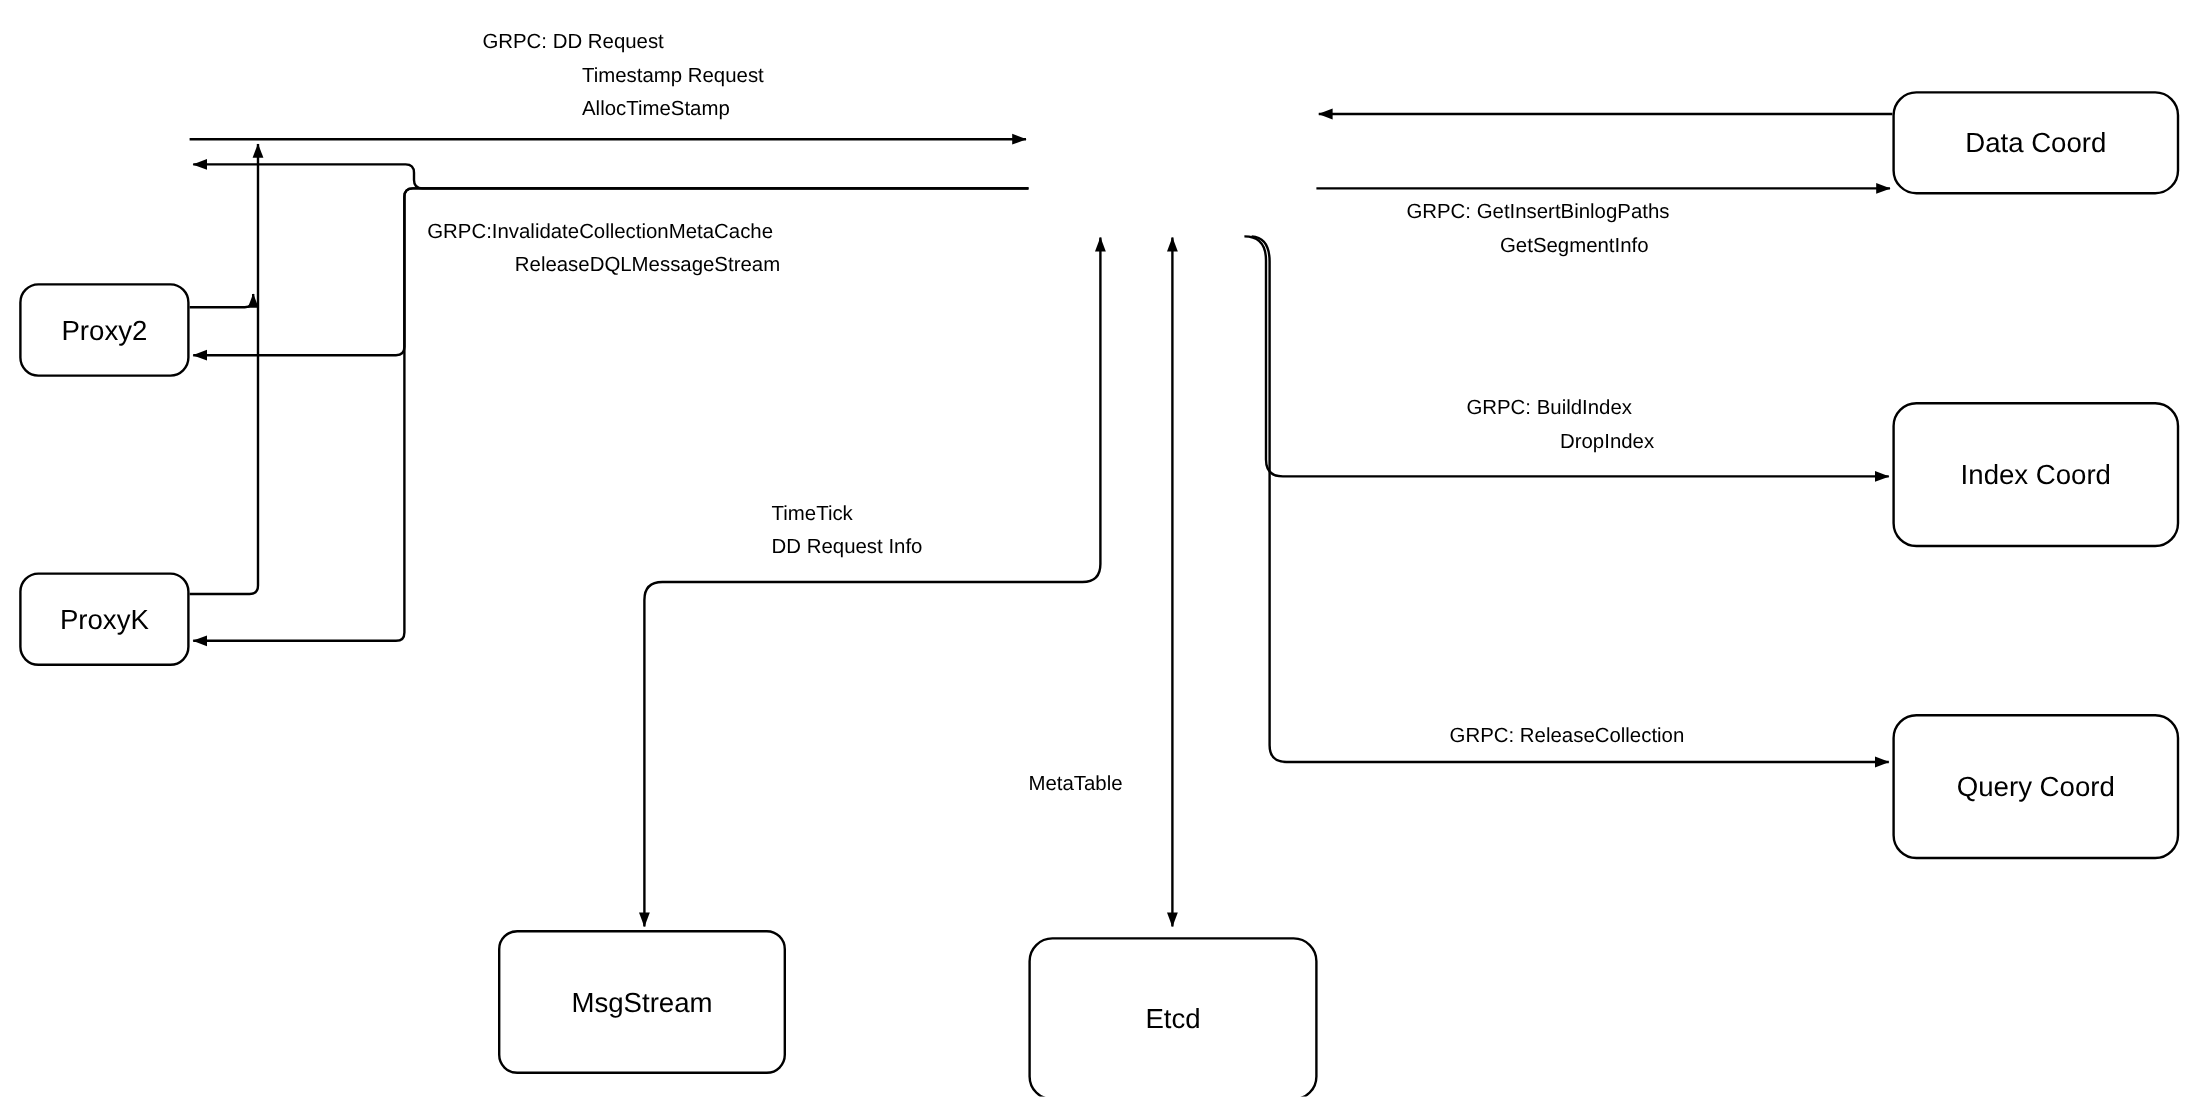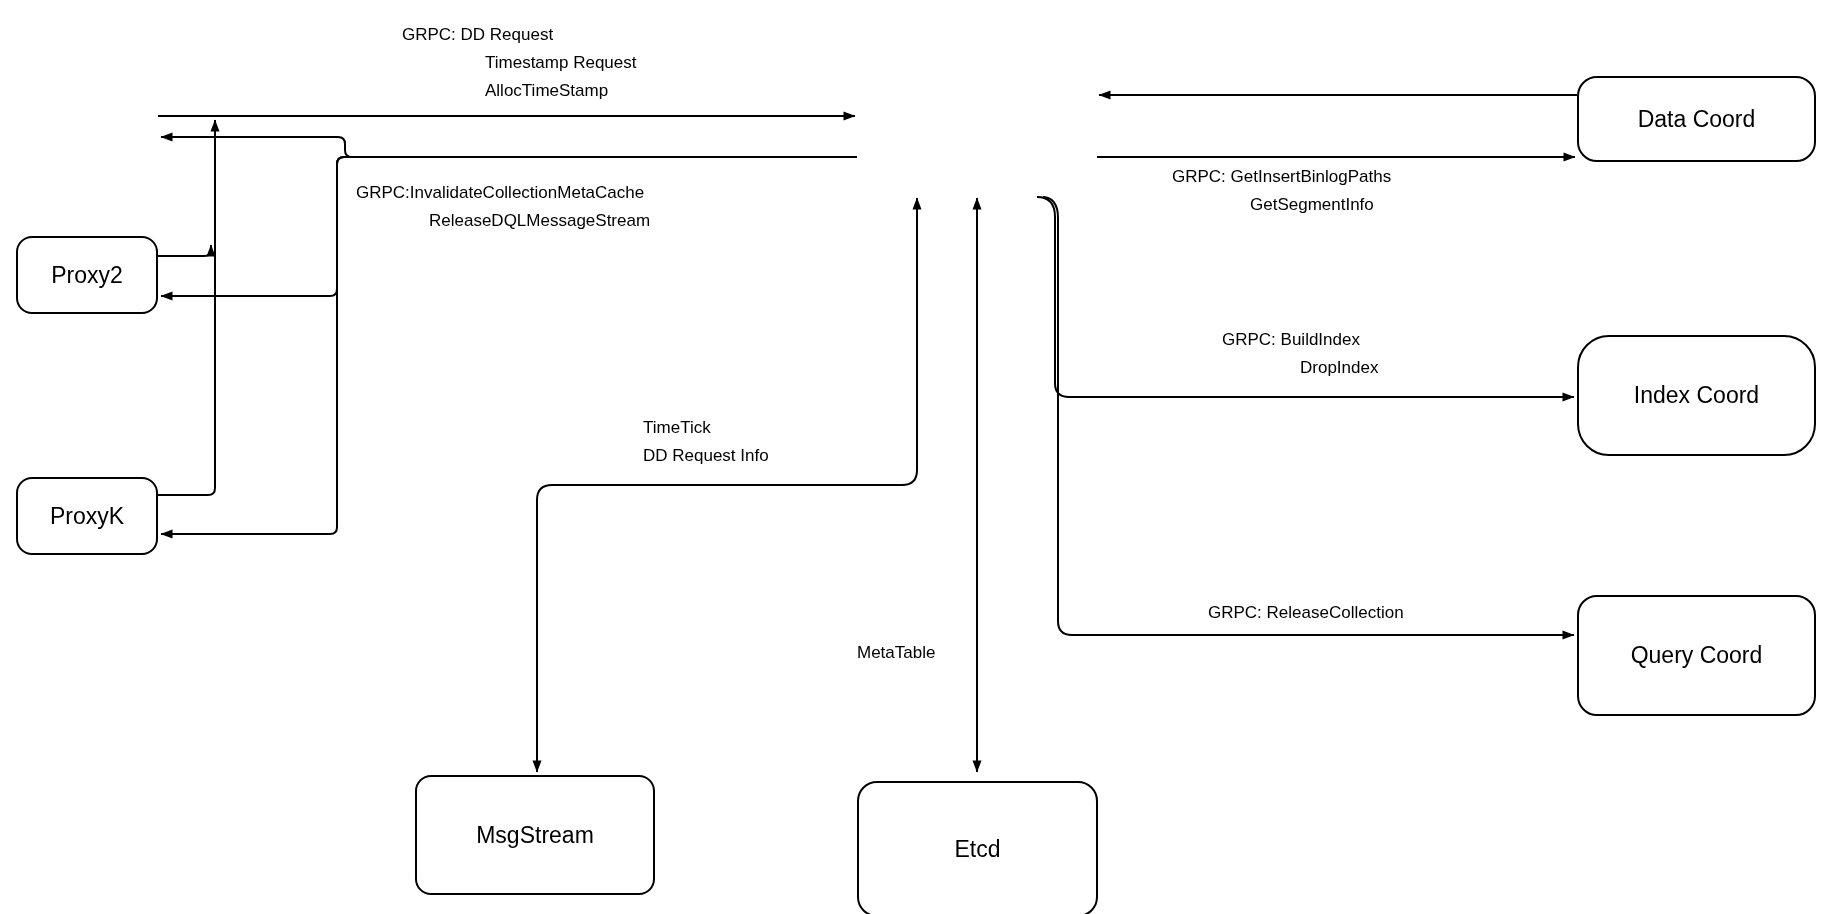--- a/index.html
+++ b/index.html
@@ -21,21 +21,21 @@
     display:flex;align-items:center;justify-content:center;
     font-size:23px;
     box-sizing:border-box;
     white-space:nowrap;
   }
   .n-proxy1{left:16px;top:76px;width:142px;height:81px;}
   .n-proxy2{left:16px;top:236px;width:142px;height:78px;}
   .n-proxyk{left:16px;top:477px;width:142px;height:78px;}
   .n-root{left:857px;top:76px;width:240px;height:120px;border-radius:20px;}
   .n-data{left:1577px;top:76px;width:239px;height:86px;border-radius:20px;}
-  .n-index{left:1577px;top:335px;width:239px;height:121px;border-radius:32px;}
+  .n-index{left:1577px;top:335px;width:239px;height:121px;border-radius:20px;}
   .n-query{left:1577px;top:595px;width:239px;height:121px;border-radius:20px;}
   .n-msgstream{left:415px;top:775px;width:240px;height:120px;border-radius:16px;}
   .n-etcd{left:857px;top:781px;width:241px;height:136px;border-radius:20px;}
   .lbl{
     position:absolute;
     font-size:17px;line-height:28px;
     white-space:nowrap;
   }
   .lbl span{display:block;}
   .lbl-dd{left:402px;top:21px;}

